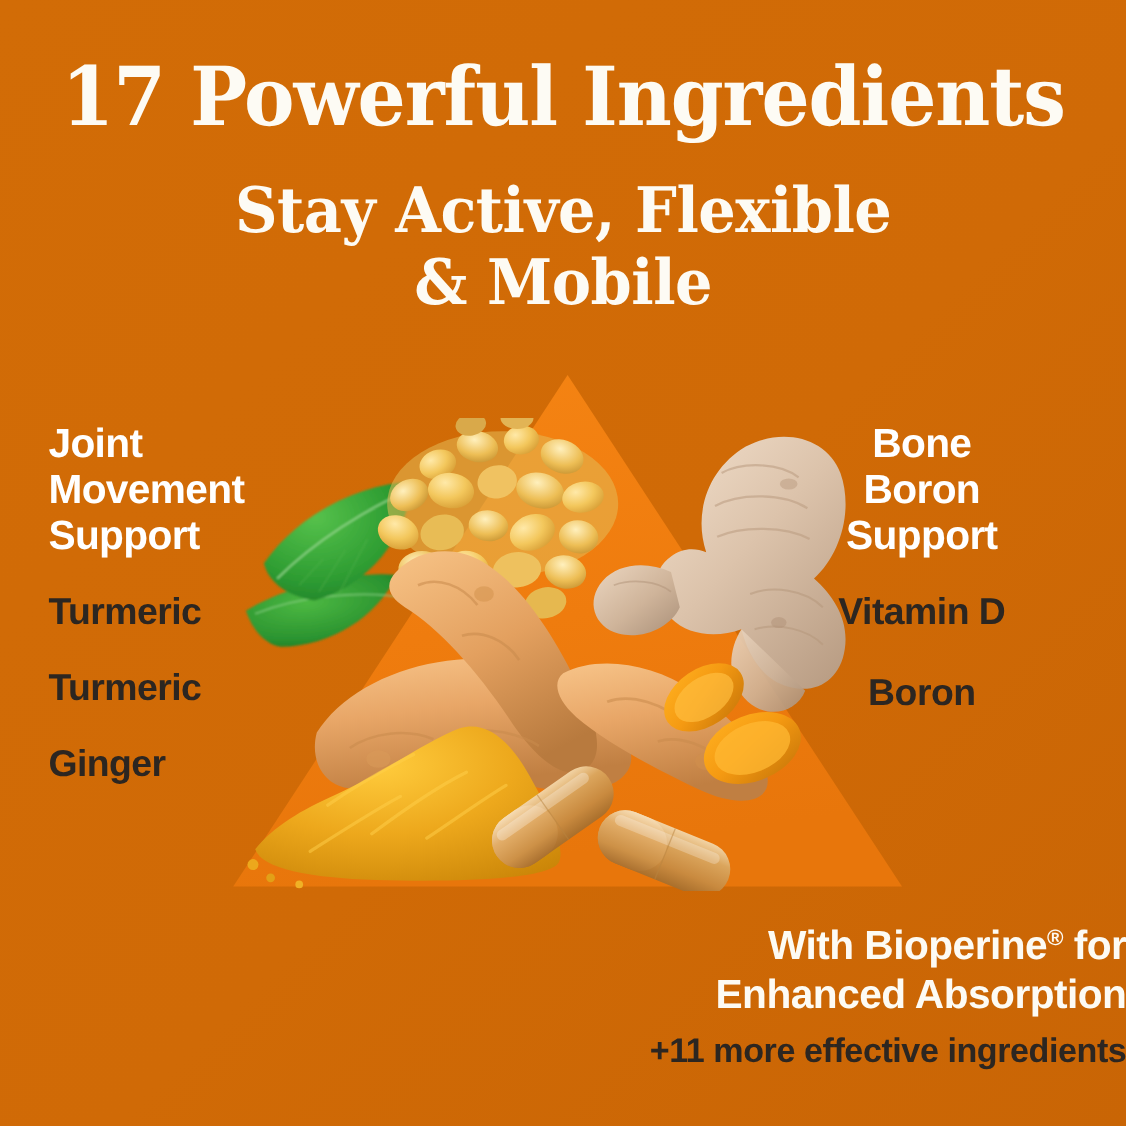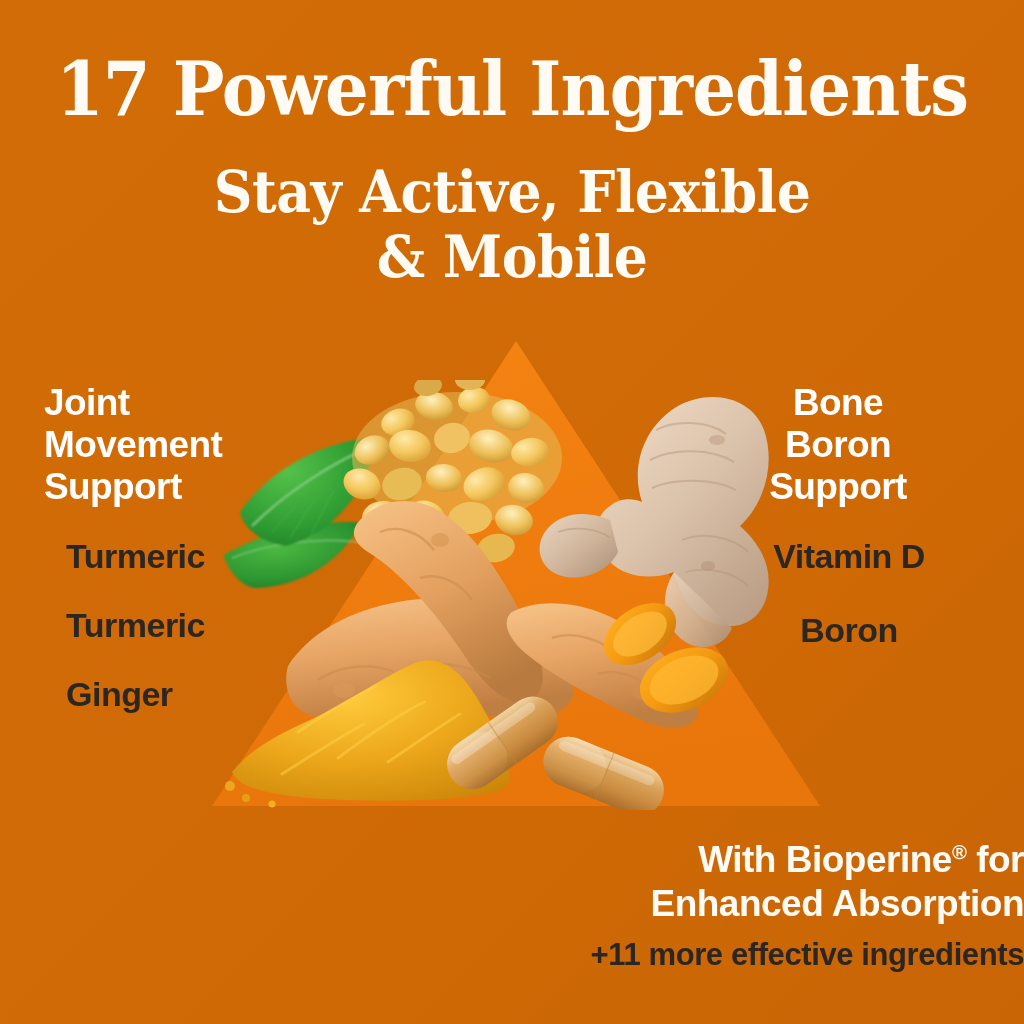--- a/index.html
+++ b/index.html
@@ -52,21 +52,21 @@
   .col-title{
     color:#ffffff;
     font-weight:bold;
     font-size:37px;
     line-height:1.14;
     letter-spacing:-0.6px;
     margin-top:30px;
   }
   .col-title span{display:block;}
 
-  .ing-list{margin-top:30px;margin-left:22px;}
+  .ing-list{margin-top:30px;}
   .ing{
     color:#2c2621;
     font-weight:bold;
     font-size:34px;
     line-height:1.0;
     letter-spacing:-0.5px;
     margin-bottom:35px;
   }
   .col-right .ing{margin-bottom:40px;}
 

